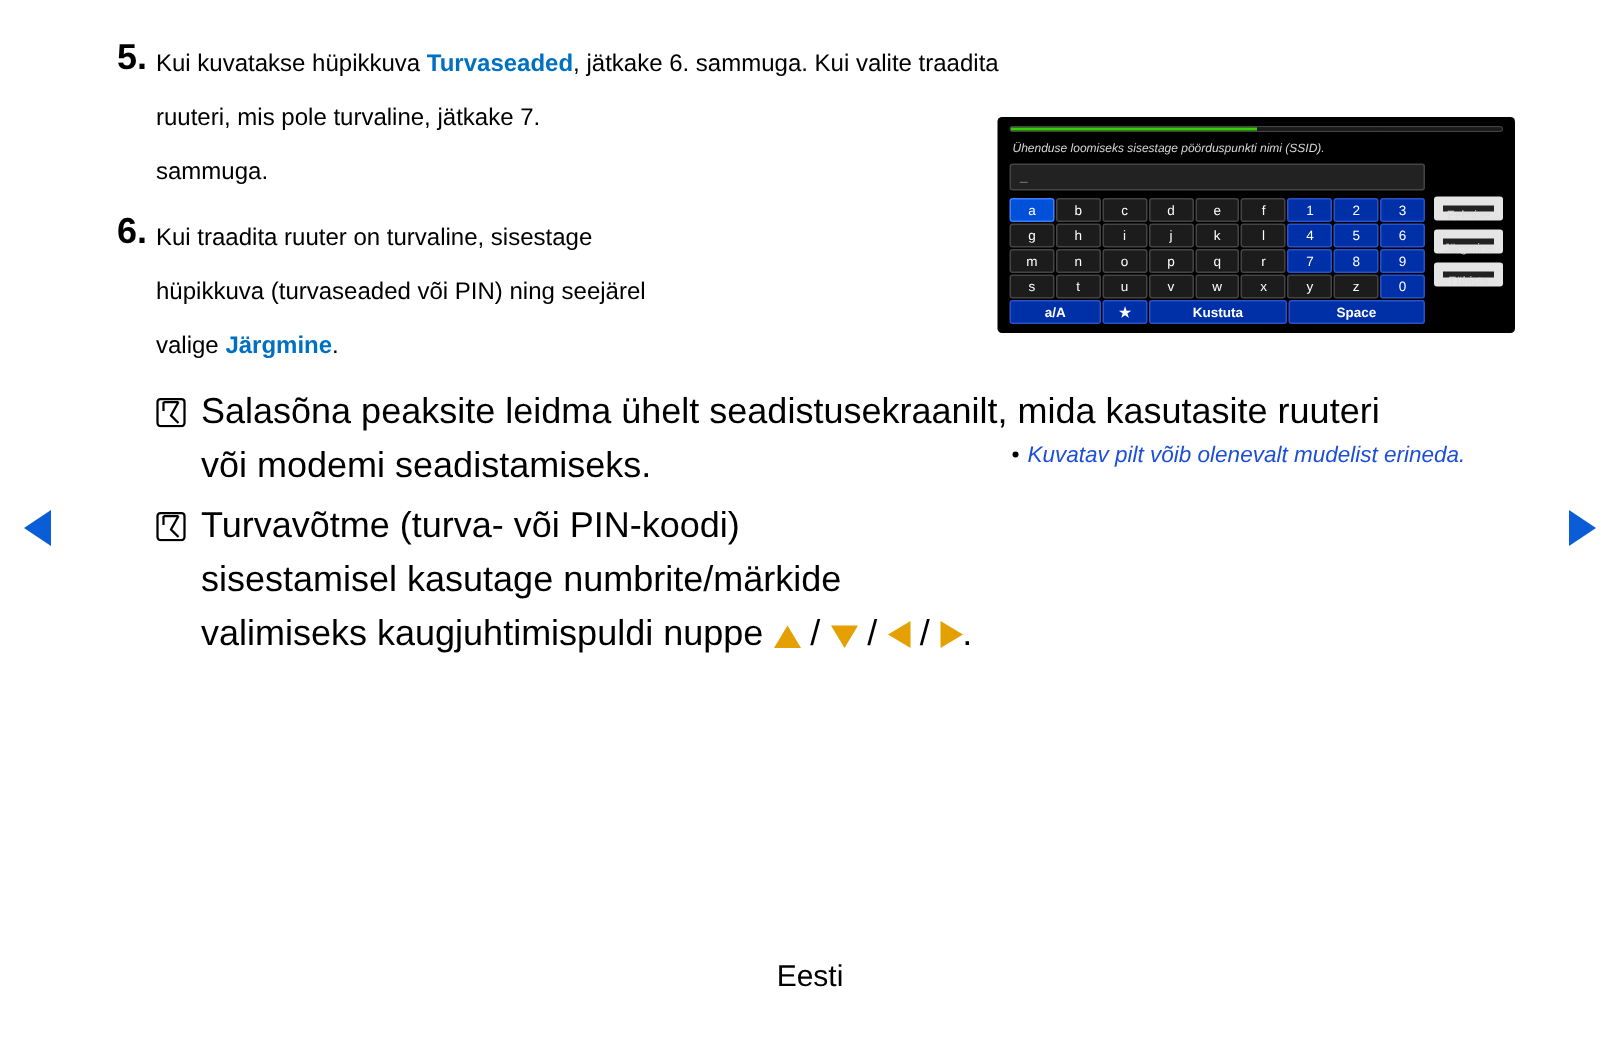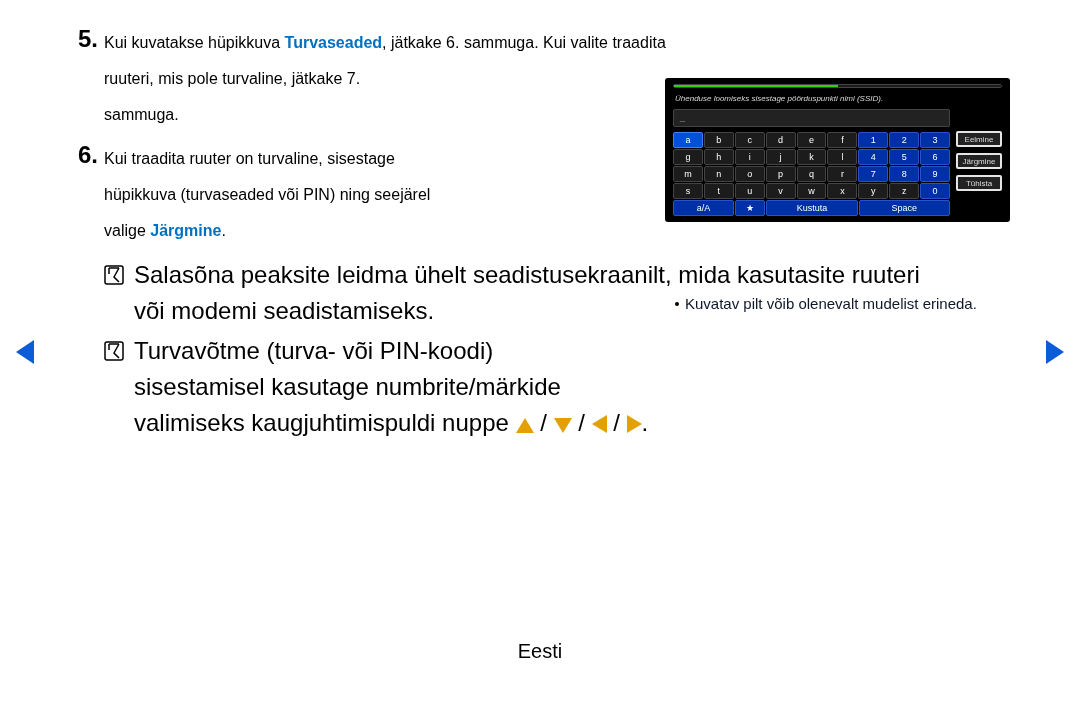--- a/index.html
+++ b/index.html
@@ -147,48 +147,50 @@
     font-size: 9px;
     color: #fff;
   }
   .ns-key.blue { background: #0030a8; border-color: #2a52c8; }
   .ns-key.sel  { background: #0050d8; border-color: #4080ff; }
   .ns-actions {
     display: grid;
     grid-template-columns: 2fr 1fr 3fr 3fr;
     gap: 1px;
     margin-top: 1px;
+    font-weight: bold;
   }
   .ns-act {
     background: #0030a8;
     border: 1px solid #2a52c8;
     border-radius: 2px;
     height: 16px;
     line-height: 14px;
     text-align: center;
     font-size: 9px;
     color: #fff;
   }
   .ns-btn {
     background: #222;
-    border: 2px solid #e5e5e5;
+    border: 6px solid #e5e5e5;
     border-radius: 2px;
     height: 16px;
     line-height: 14px;
     text-align: center;
     font-size: 8px;
     color: #ddd;
   }
   .ns-caption {
     position: absolute;
     right: 70px;
     top: 295px;
     width: 345px;
     font-size: 15px;
-    color: #0f172a;
+    color: #1d4ed8;
+    font-style: italic;
   }
   .ns-caption .bullet { display:inline-block; width:4px; height:4px; background:#000; border-radius:50%; vertical-align:3px; margin:0 6px 0 10px;}
 
   .txt-wrap-right { width: 520px; }
 </style>
 </head>
 <body>
 
 <div class="nav-left"></div>
 <div class="nav-right"></div>

